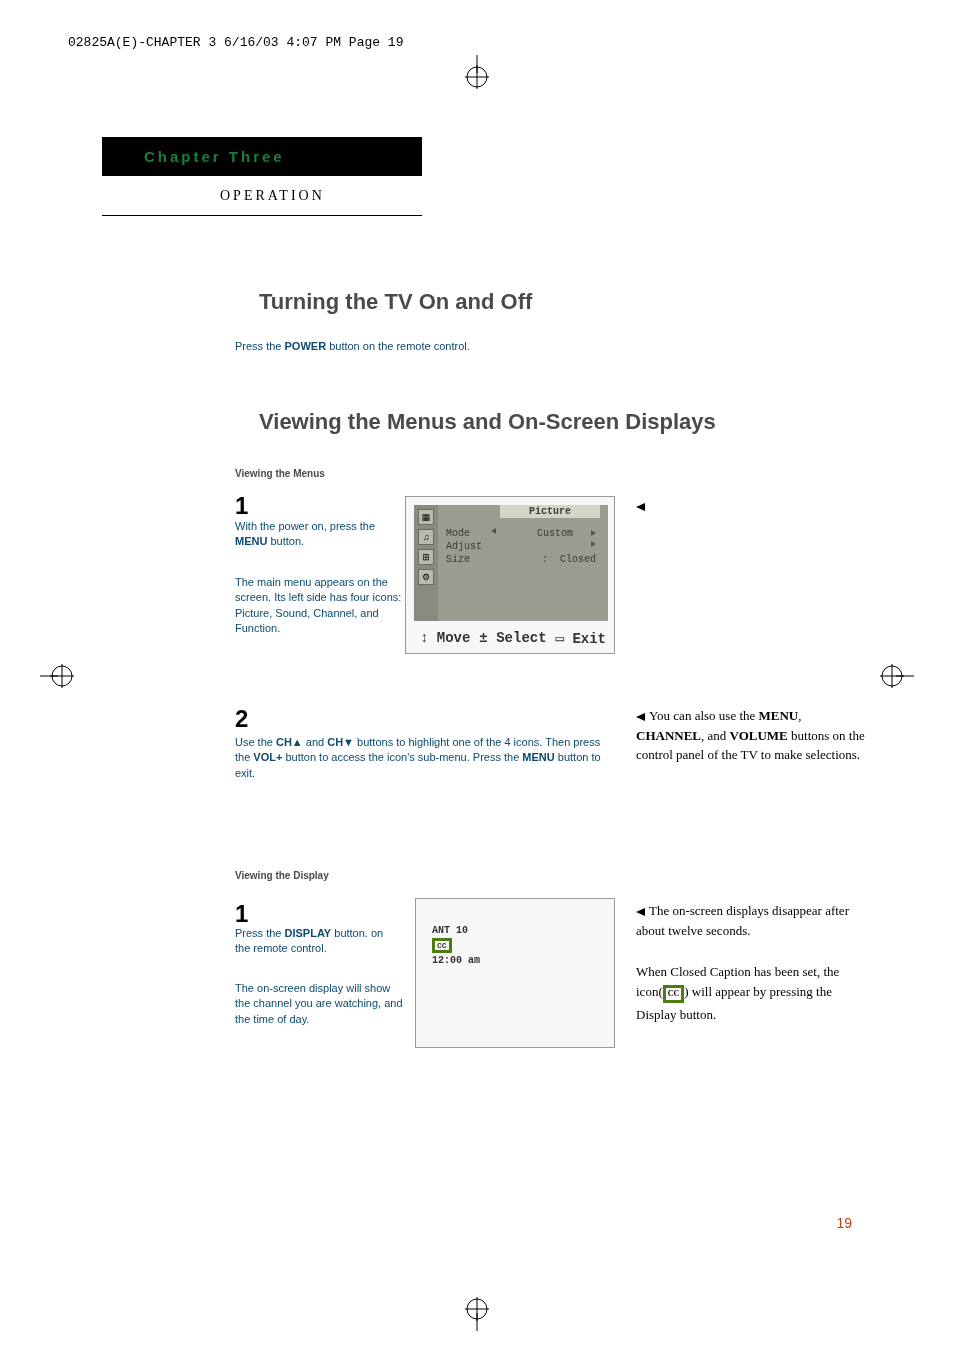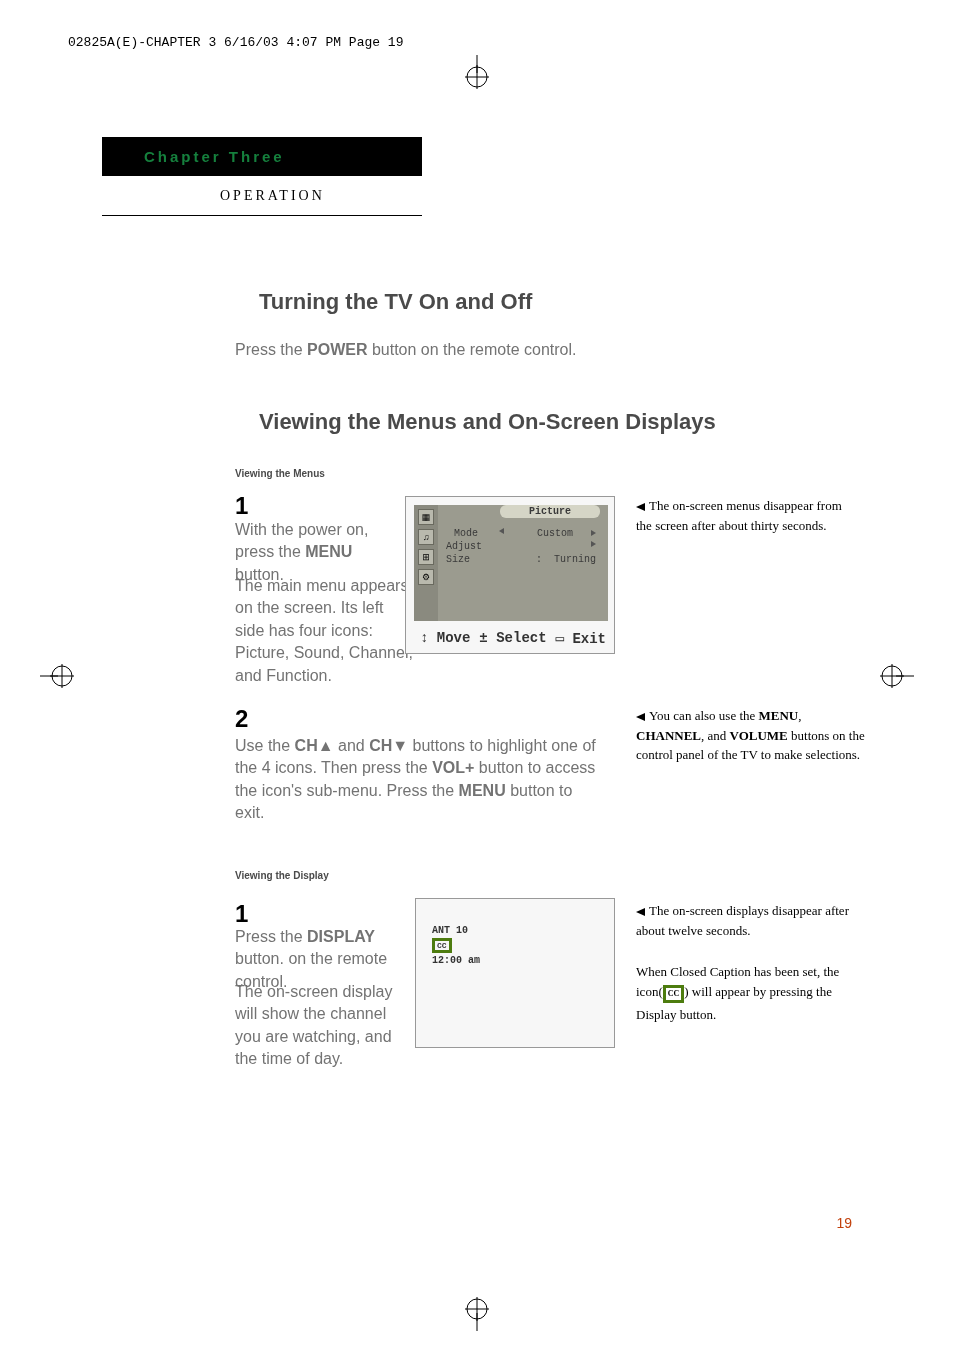--- a/index.html
+++ b/index.html
@@ -89,23 +89,23 @@
     }
     .sub-h2 {
       font-family: Arial, Helvetica, sans-serif;
       font-size: 10px;
       font-weight: bold;
       color: #4a4a4a;
     }
     .s1 { position: absolute; top: 289px; left: 235px; }
     .body-text {
       font-family: Arial, Helvetica, sans-serif;
-      font-size: 16px;
+      font-size: 11px;
       line-height: 1.4;
-      color: #737373;
+      color: #0c4a6e;
     }
     .serif-text {
       font-family: Georgia, 'Times New Roman', serif;
       font-size: 13px;
       line-height: 1.5;
       color: #000;
     }
     .s1-body { position: absolute; top: 339px; left: 235px; width: 400px; }
     .s2 { position: absolute; top: 409px; left: 235px; }
     .sub-menus { position: absolute; top: 468px; left: 235px; }
@@ -167,24 +167,23 @@
     }
     .tv-title-bar {
       position: absolute;
       top: 0;
       right: 8px;
       width: 100px;
       background: #d5d5c6;
       text-align: center;
       font-weight: bold;
       padding: 1px 0;
-      border-radius: 6px;
     }
     .tv-row { display: flex; justify-content: space-between; width: 150px; padding: 1px 0; }
-    .tv-row-left { display:flex; gap: 21px;  margin-left: 8px;}
+    .tv-row-left { display:flex; gap: 21px; }
     .tv-footer {
       position: absolute;
       bottom: 6px;
       left: 14px;
       width: 186px;
       display: flex;
       justify-content: space-between;
       font-family: 'Courier New', monospace;
       font-size: 14px;
       color: #333;
@@ -339,33 +338,33 @@
             <span class="tri-s-left"></span>
           </span>
         <span><span>Custom</span>&nbsp;&nbsp;&nbsp;<span class="tri-s-right"></span></span>
       </div>
       <div class="tv-row">
         <span>Adjust</span>
         <span class="tri-s-right"></span>
       </div>
       <div class="tv-row">
         <span>Size</span>
-        <span>:&nbsp;&nbsp;<span>Turning</span></span>
+        <span>:&nbsp;&nbsp;<span>Closed</span></span>
       </div>
     </div>
   </div>
   <div class="tv-footer">
     <span><span class="updown"></span> <span>Move</span></span>
     <span>± <span>Select</span></span>
     <span>▭ <span>Exit</span></span>
   </div>
 </div>
 
 <div class="serif-text note1">
-  <span class="tri-left"></span><span>The on-screen menus disappear from the screen after about thirty seconds.</span>
+  <span class="tri-left"></span>
 </div>
 
 <div class="step-num step2-num">2</div>
 <div class="body-text step2-text">
   <span>Use the </span><b>CH</b>▲<span> and </span><b>CH</b>▼<span> buttons to highlight one of the 4 icons. Then press the </span><b>VOL+</b><span> button to access the icon's sub-menu. Press the </span><b>MENU</b><span> button to exit.</span>
 </div>
 
 <div class="serif-text note2">
   <span class="tri-left"></span><span>You can also use the </span><b>MENU</b><span>, </span><b>CHANNEL</b><span>, and </span><b>VOLUME</b><span> buttons on the control panel of the TV to make selections.</span>
 </div>

